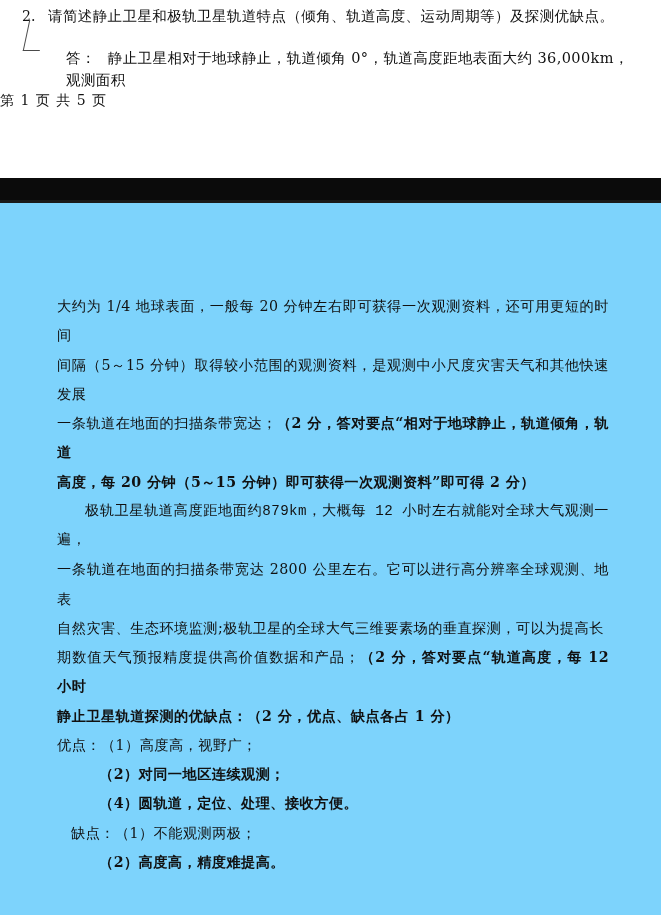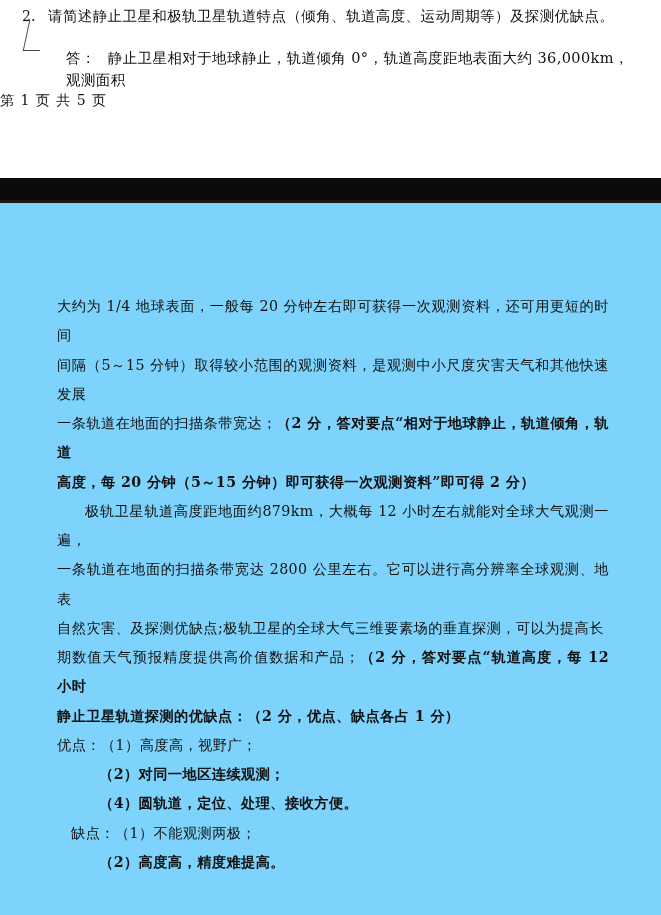--- a/index.html
+++ b/index.html
@@ -112,21 +112,21 @@
     position: absolute;
     left: 57px;
     top: 89px;
     width: 552px;
     font-size: 14.2px;
     line-height: 2.06;
     letter-spacing: 0.45px;
     text-align: justify;
   }
   .para { margin: 0 0 0 0; }
-  .indent { text-indent: 28px; }
+  .indent { text-indent: 28px; font-family: Liberation Mono, monospace; }
   .b { font-weight: bold; }
   .sub-indent { text-indent: 42px; font-weight: bold; }
 </style>
 </head>
 <body>
 
 <div class="page">
 
   <div class="top-section">
     <div class="q-row">
@@ -148,21 +148,21 @@
 
       <div class="para">大约为 1/4 地球表面，一般每 20 分钟左右即可获得一次观测资料，还可用更短的时间</div>
       <div class="para">间隔（5～15 分钟）取得较小范围的观测资料，是观测中小尺度灾害天气和其他快速发展</div>
       <div class="para">
         <span>一条轨道在地面的扫描条带宽达；</span><span class="b">（2 分，答对要点“相对于地球静止，轨道倾角，轨道</span>
       </div>
       <div class="para b">高度，每 20 分钟（5～15 分钟）即可获得一次观测资料”即可得 2 分）</div>
 
       <div class="para indent">极轨卫星轨道高度距地面约879km，大概每 12 小时左右就能对全球大气观测一遍，</div>
       <div class="para">一条轨道在地面的扫描条带宽达 2800 公里左右。它可以进行高分辨率全球观测、地表</div>
-      <div class="para">自然灾害、及探测优缺点;极轨卫星的全球大气三维要素场的垂直探测，可以为提高长</div>
+      <div class="para">自然灾害、生态环境监测;极轨卫星的全球大气三维要素场的垂直探测，可以为提高长</div>
       <div class="para">
         <span>期数值天气预报精度提供高价值数据和产品；</span><span class="b">（2 分，答对要点“轨道高度，每 12 小时</span>
       </div>
 
       <div class="para b">
         <span>静止卫星轨道探测的优缺点：</span><span>（2 分，优点、缺点各占 1 分）</span>
       </div>
 
       <div class="para">
         <span>优点：</span><span>（1）高度高，视野广；</span>

